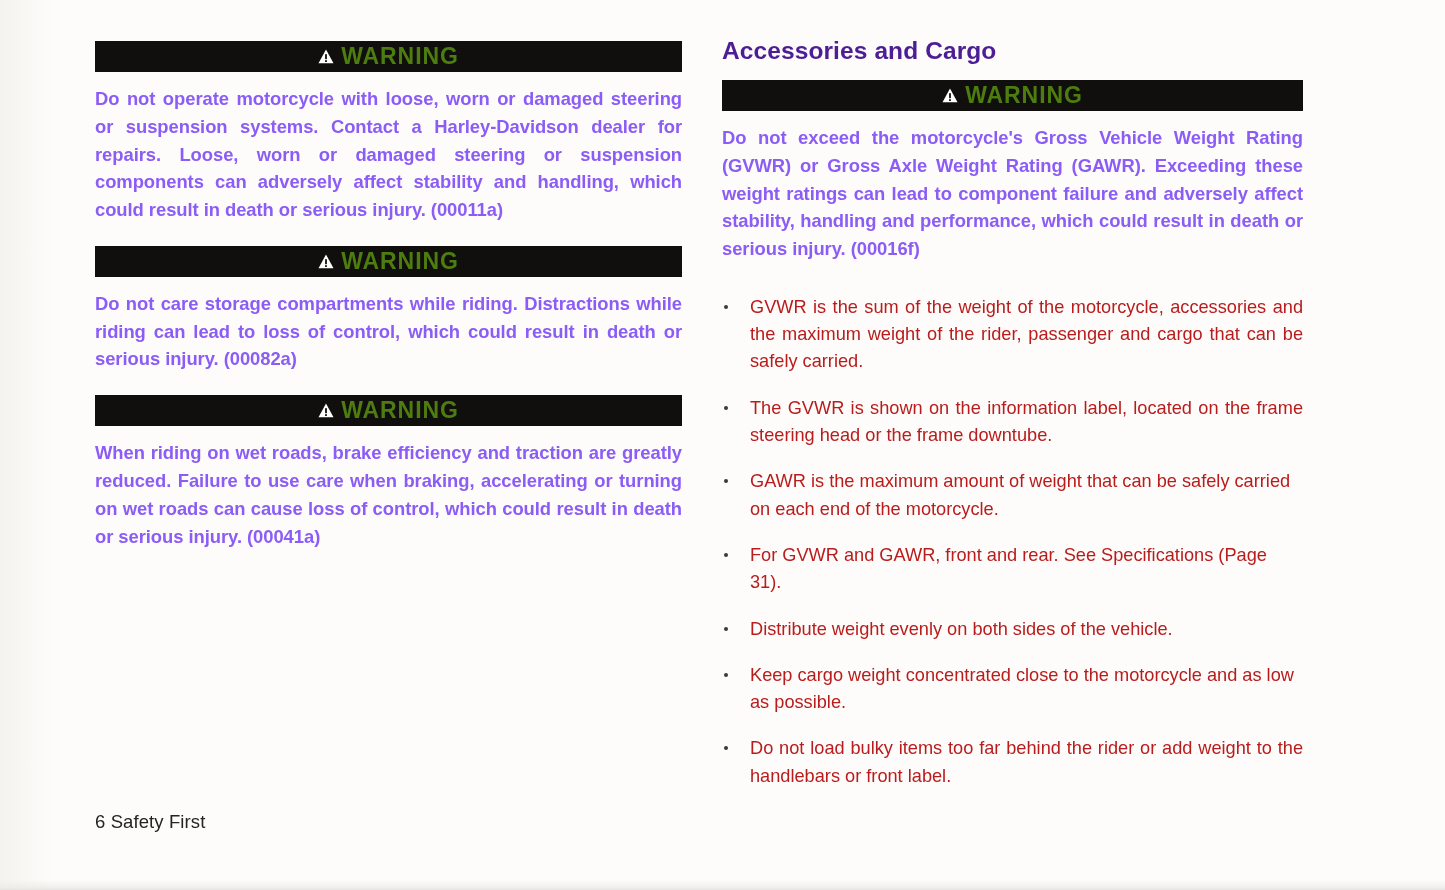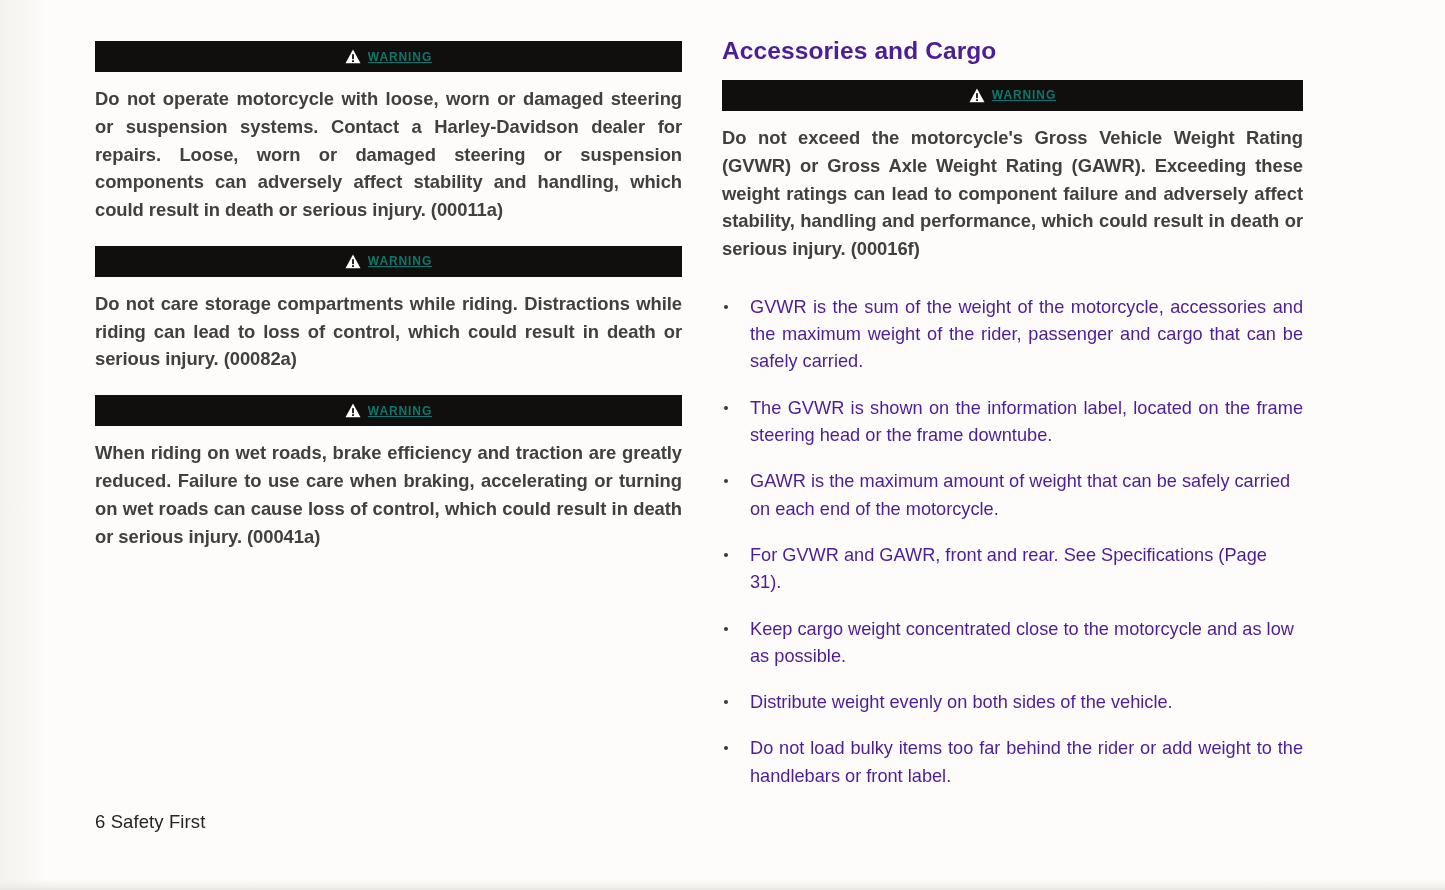--- a/index.html
+++ b/index.html
@@ -90,33 +90,32 @@
     display: flex;
     align-items: center;
     gap: 7px;
   }
   .warning-triangle {
     width: 16px;
     height: 15px;
     display: block;
   }
   .warning-label {
-    color: #0f766e;
+    color: #4d7c0f;
     font-weight: bold;
-    font-size: 12px;
+    font-size: 23px;
     letter-spacing: 0.9px;
     line-height: 1;
-    text-decoration: underline;
   }
 
   
   .warning-body {
     font-size: 18.4px;
     font-weight: bold;
-    color: #404040;
+    color: #8b5cf6;
     line-height: 1.51;
     text-align: justify;
     text-justify: inter-word;
     margin: 0 0 22px 0;
     letter-spacing: -0.05px;
   }
   .warning-body.last {
     margin-bottom: 16px;
   }
   .col-right .warning-body {
@@ -126,21 +125,21 @@
   
   .bullet-list {
     list-style: none;
     margin: 0;
     padding: 0;
   }
   .bullet-item {
     position: relative;
     padding-left: 28px;
     font-size: 18.2px;
-    color: #4c1d95;
+    color: #b91c1c;
     line-height: 1.50;
     text-align: justify;
     text-justify: inter-word;
     margin-bottom: 19px;
   }
   .bullet-item:last-child {
     margin-bottom: 0;
   }
   .bullet-item.tight {
     text-align: left;
@@ -242,25 +241,25 @@
         <li class="bullet-item tight">
           <span class="bullet-dot"></span>
           <span>GAWR is the maximum amount of weight that can be safely carried on each end of the motorcycle.</span>
         </li>
         <li class="bullet-item tight">
           <span class="bullet-dot"></span>
           <span>For GVWR and GAWR, front and rear. See Specifications (Page 31).</span>
         </li>
         <li class="bullet-item tight">
           <span class="bullet-dot"></span>
+          <span>Distribute weight evenly on both sides of the vehicle.</span>
+        </li>
+        <li class="bullet-item tight">
+          <span class="bullet-dot"></span>
           <span>Keep cargo weight concentrated close to the motorcycle and as low as possible.</span>
-        </li>
-        <li class="bullet-item tight">
-          <span class="bullet-dot"></span>
-          <span>Distribute weight evenly on both sides of the vehicle.</span>
         </li>
         <li class="bullet-item">
           <span class="bullet-dot"></span>
           <span>Do not load bulky items too far behind the rider or add weight to the handlebars or front label.</span>
         </li>
       </ul>
 
     </div>
   </div>
 

